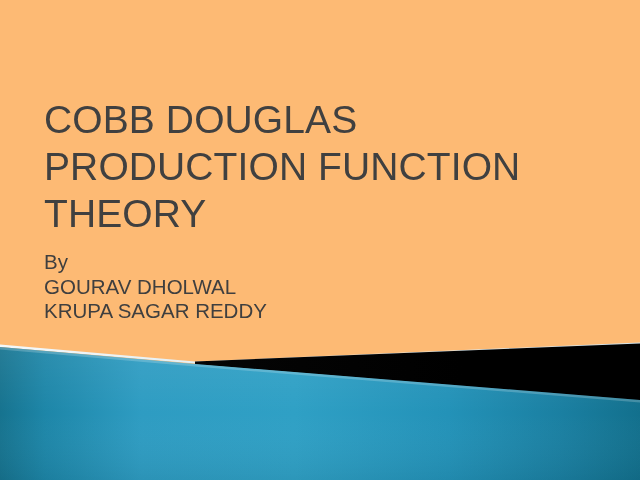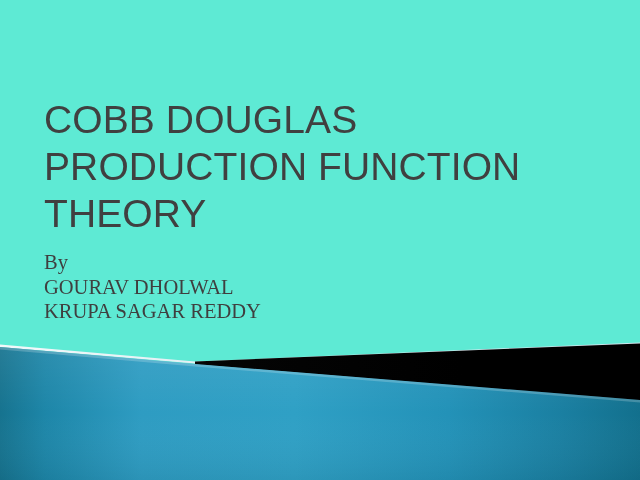--- a/index.html
+++ b/index.html
@@ -10,21 +10,21 @@
   }
   body {
     font-family: "Liberation Sans", sans-serif;
   }
 
   #slide {
     position: relative;
     width: 640px;
     height: 480px;
     overflow: hidden;
-    background: #5eead4;
+    background: #fdba74;
   }
 
   
   #slide-graphic {
     position: absolute;
     left: 0;
     top: 0;
     width: 640px;
     height: 480px;
     display: block;
@@ -49,21 +49,21 @@
     line-height: 47px;
     letter-spacing: 0.1px;
     white-space: pre-line;
   }
 
   #page-subtitle {
     margin: 0;
     padding: 0;
     margin-top: 13px;
     color: #3f3f3f;
-    font-family: Liberation Serif, serif;
+    font-family: Liberation Sans, sans-serif;
     font-size: 20.5px;
     font-weight: 400;
     line-height: 24.5px;
     white-space: pre-line;
   }
 </style>
 </head>
 <body>
 
 <div id="slide">

